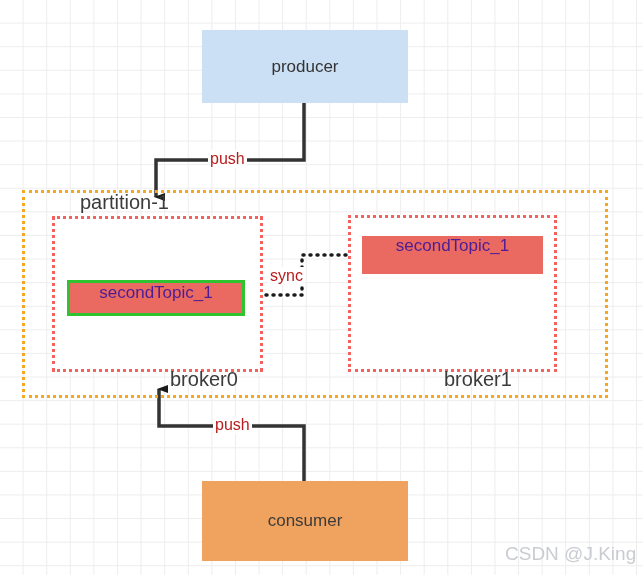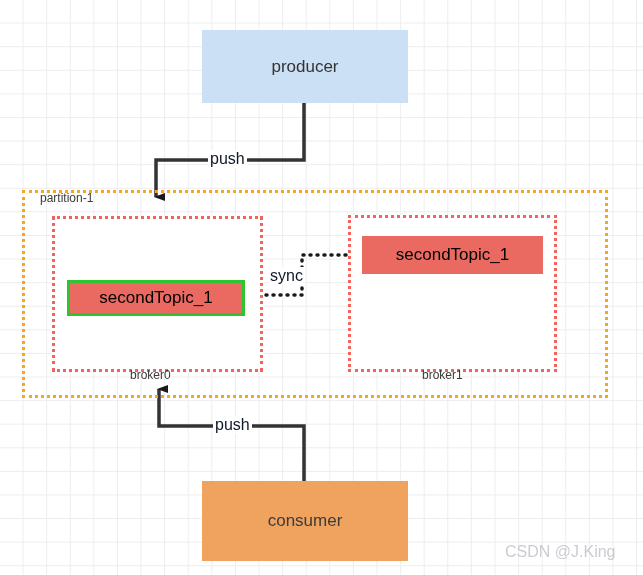--- a/index.html
+++ b/index.html
@@ -70,24 +70,24 @@
     background: #ffffff;
   }
   .broker0-box { left: 52px;  top: 216px; width: 211px; height: 156px; }
   .broker1-box { left: 348px; top: 215px; width: 209px; height: 157px; }
 
   
   .topic-chip {
     position: absolute;
     box-sizing: border-box;
     display: flex;
-    align-items: center;
+    align-items: flex-start;
     justify-content: center;
     background: #ea6a62;
-    color: #000000;
+    color: #4c1d95;
     font-size: 17px;
     white-space: nowrap;
   }
   .topic-leader {
     left: 67px;
     top: 280px;
     width: 178px;
     height: 36px;
     border: 3px solid #2fc32f;
   }
@@ -96,45 +96,46 @@
     top: 236px;
     width: 181px;
     height: 38px;
     border: none;
   }
 
   
   .lbl {
     position: absolute;
     color: #3b3b3b;
-    font-size: 12px;
+    font-size: 20px;
     white-space: nowrap;
     background: transparent;
+    margin-left: 40px;
   }
   .lbl-partition { left: 40px;  top: 191px; }
   .lbl-broker0   { left: 130px; top: 368px; }
-  .lbl-broker1   { left: 422px; top: 368px; }
+  .lbl-broker1   { left: 404px; top: 368px; }
 
   .edge-label {
     position: absolute;
     font-size: 16px;
-    color: #0f172a;
+    color: #b91c1c;
     background: #ffffff;
     padding: 0 2px;
     white-space: nowrap;
   }
   .lbl-push { left: 208px; top: 150px; }
   .lbl-sync { left: 268px; top: 267px; }
   .lbl-pull { left: 213px; top: 416px; }
 
   .watermark {
     position: absolute;
     left: 505px;
     top: 543px;
-    font-size: 16px;
+    font-size: 19px;
     color: #c9ccd1;
     white-space: nowrap;
   }
 
   svg.edges {
     position: absolute;
     left: 0;
     top: 0;
     width: 643px;
     height: 575px;

